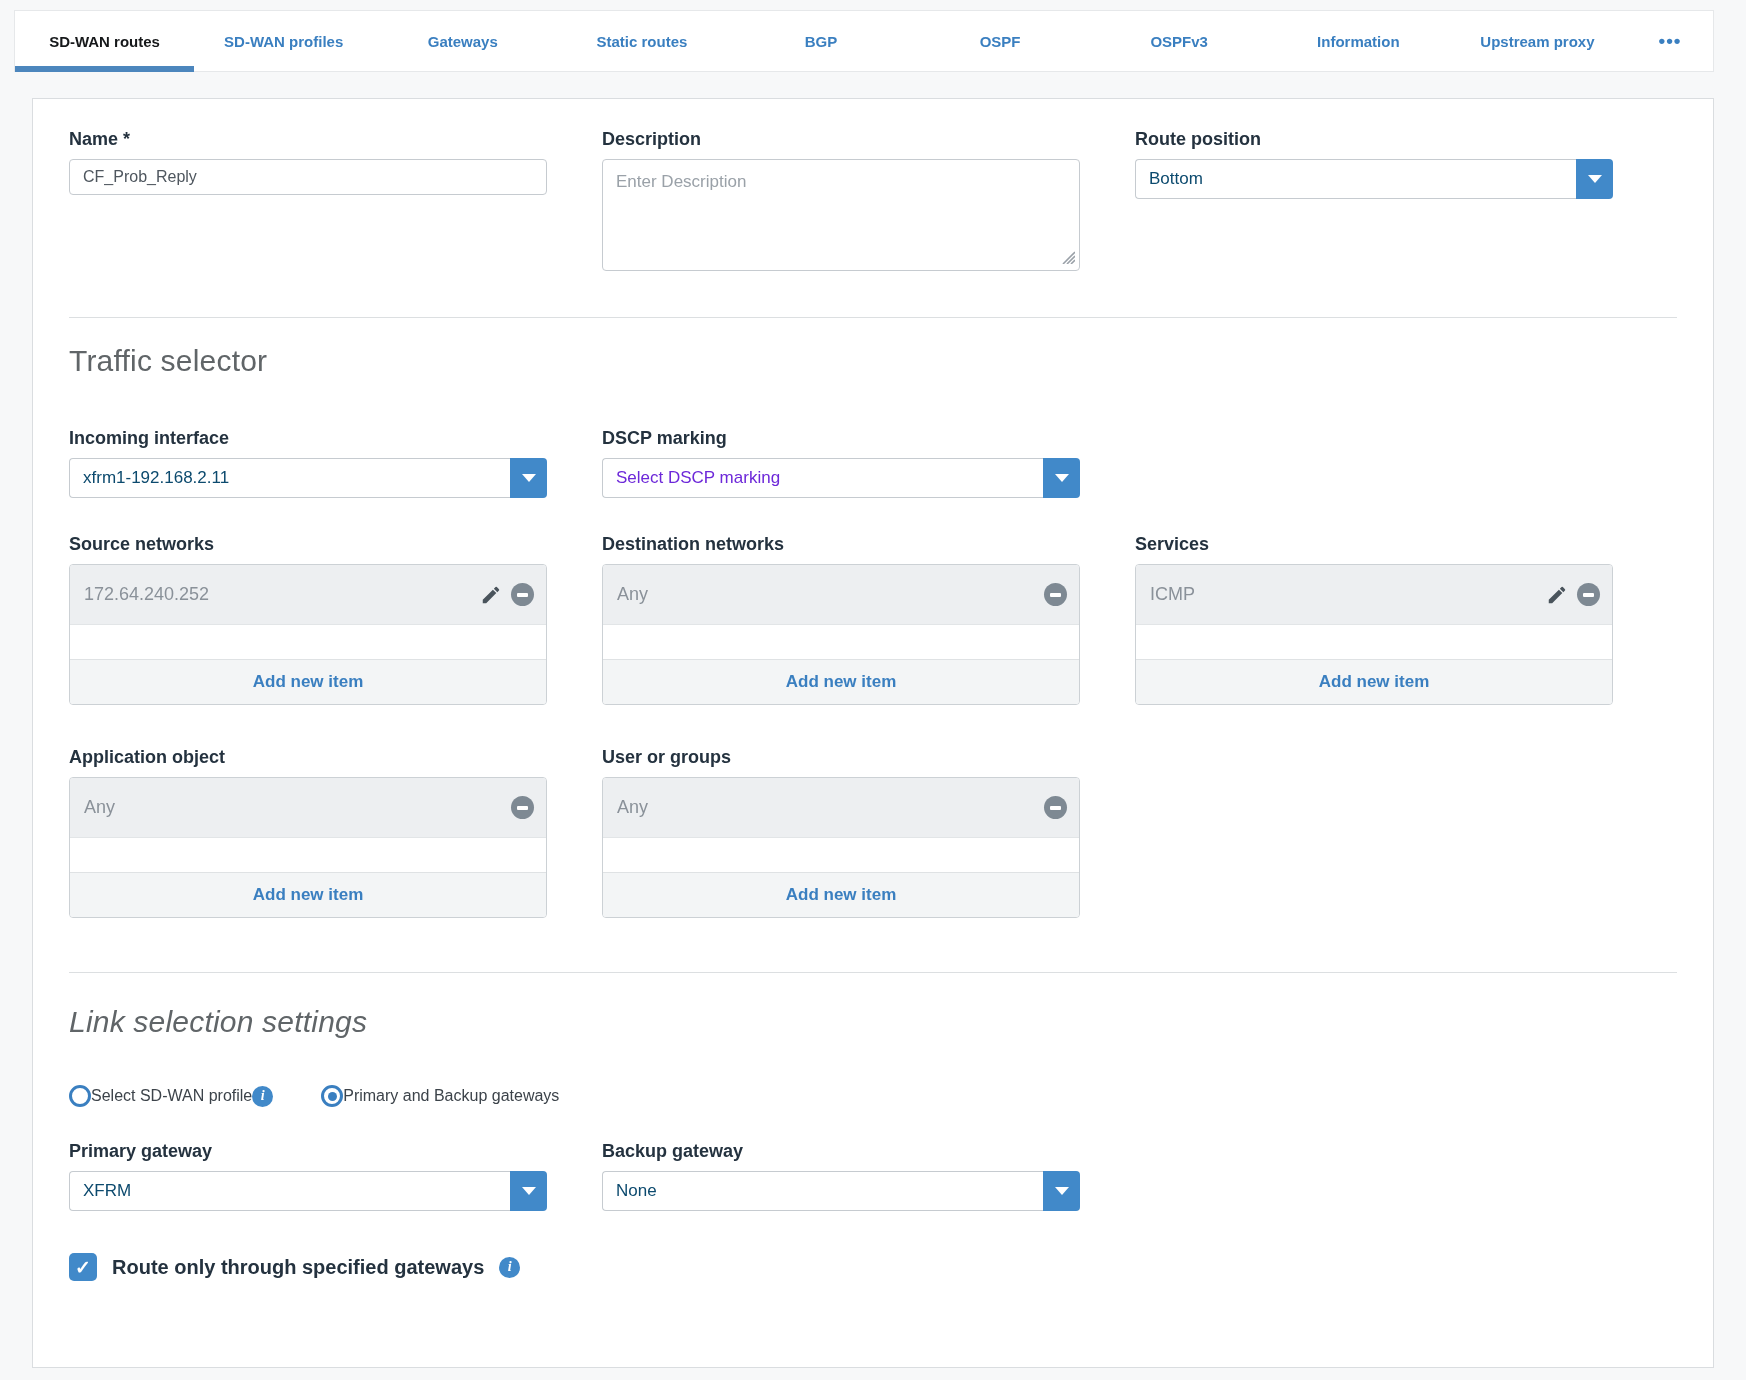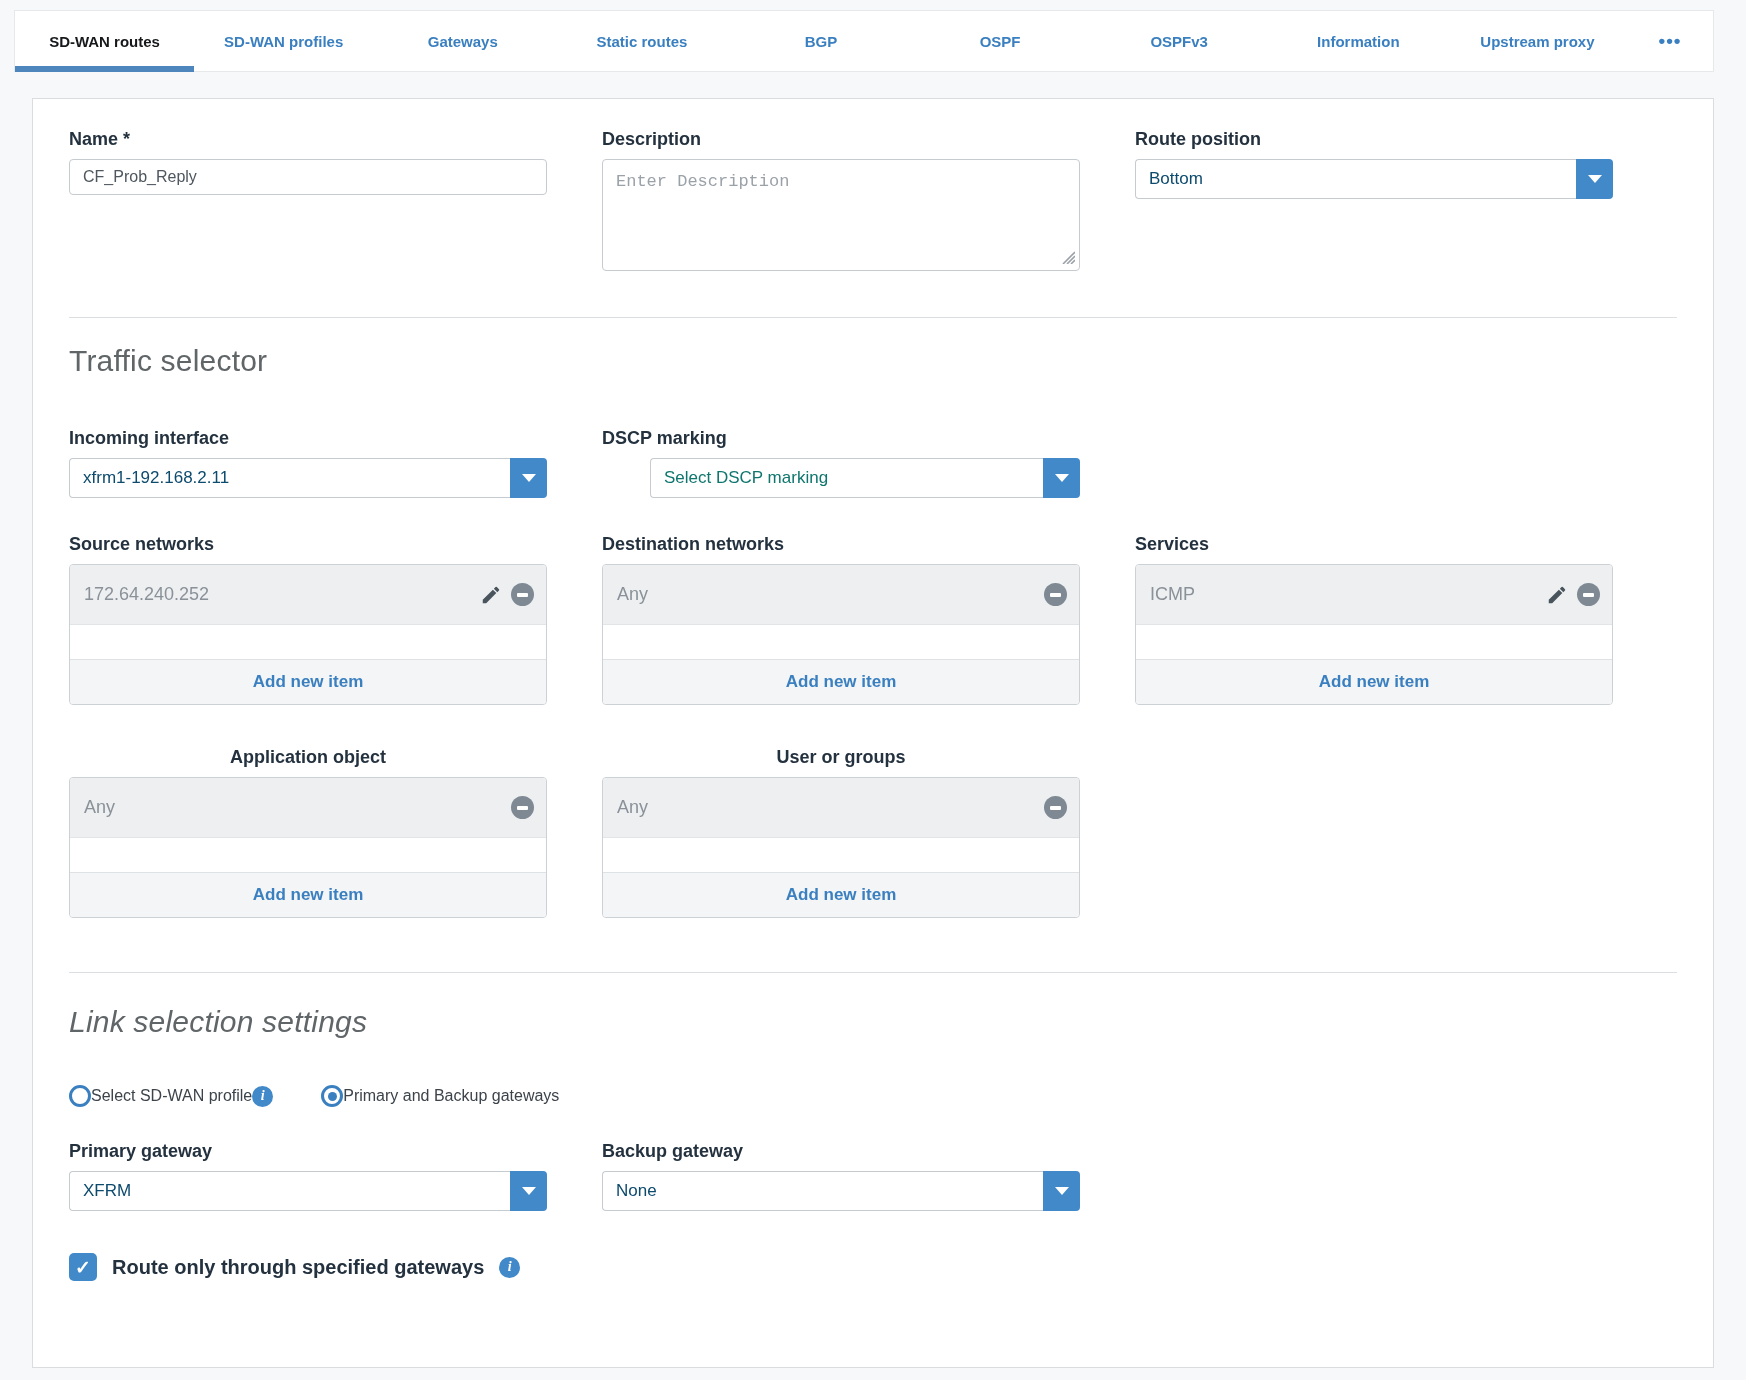--- a/index.html
+++ b/index.html
@@ -66,21 +66,21 @@
 
   .text-input {
     width:100%; height:36px;
     border:1px solid #c6cbd0; border-radius:4px;
     padding:0 13px;
     font-size:16px; color:#4e565e;
     font-family:inherit;
     outline:none; background:#fff;
   }
 
-  .textarea-wrap { position:relative;font-family:Liberation Mono, monospace; }
+  .textarea-wrap { position:relative; }
   .desc-textarea {
     width:100%; height:112px;
     border:1px solid #c6cbd0; border-radius:4px;
     padding:12px 13px;
     font-size:17px; color:#4e565e;
     font-family:inherit;
     resize:none; outline:none; background:#fff;
     display:block;
   }
   .desc-textarea::placeholder { color:#9aa1a8; }
@@ -91,21 +91,21 @@
   .dd-text {
     flex:1;
     border:1px solid #c6cbd0; border-right:none;
     border-radius:4px 0 0 4px;
     display:flex; align-items:center;
     padding:0 13px;
     font-size:17px; color:#0c4a6e;
     background:#fff;
     overflow:hidden; white-space:nowrap;
   }
-  .dd-text.is-placeholder { color:#0f766e;margin-left:48px; }
+  .dd-text.is-placeholder { color:#6d28d9; }
   .dd-btn {
     width:37px;
     background:#4189c9;
     border-radius:0 4px 4px 0;
     display:flex; align-items:center; justify-content:center;
     flex:none;
   }
   .caret-down {
     width:0; height:0;
     border-left:7px solid transparent;
@@ -181,21 +181,21 @@
     background:#4189c9;
     display:flex; align-items:center; justify-content:center;
     cursor:pointer; flex:none;
   }
   .checkbox .check-glyph { color:#fff; font-size:19px; font-weight:700; line-height:1; }
   .checkbox-label { font-size:20px; font-weight:700; color:#24323f; }
 
   
   .mt30 { margin-top:30px; } .mt26 { margin-top:26px; }
   .mt46 { margin-top:46px; } .mt50 { margin-top:50px; }
-  .mt36 { margin-top:36px; } .mt42 { margin-top:42px;text-align:center; }
+  .mt36 { margin-top:36px; } .mt42 { margin-top:42px; }
   .mt54 { margin-top:54px; } .mt24 { margin-top:32px;font-style:italic; }
   .mt34 { margin-top:34px; }
 </style>
 </head>
 <body>
 
 <nav class="tabbar">
   <div class="tab active">SD-WAN routes</div>
   <div class="tab">SD-WAN profiles</div>
   <div class="tab">Gateways</div>

